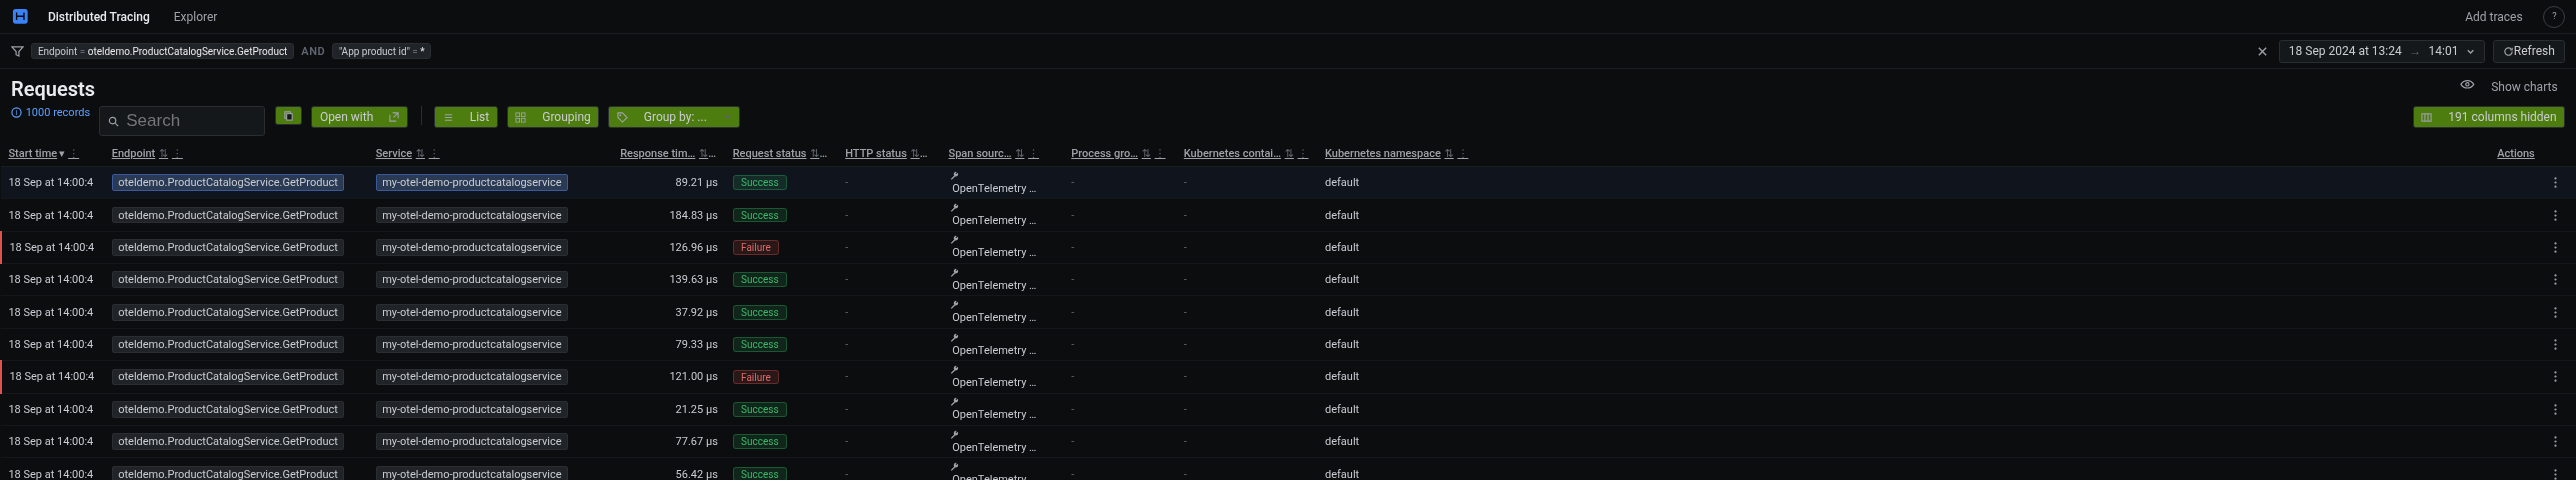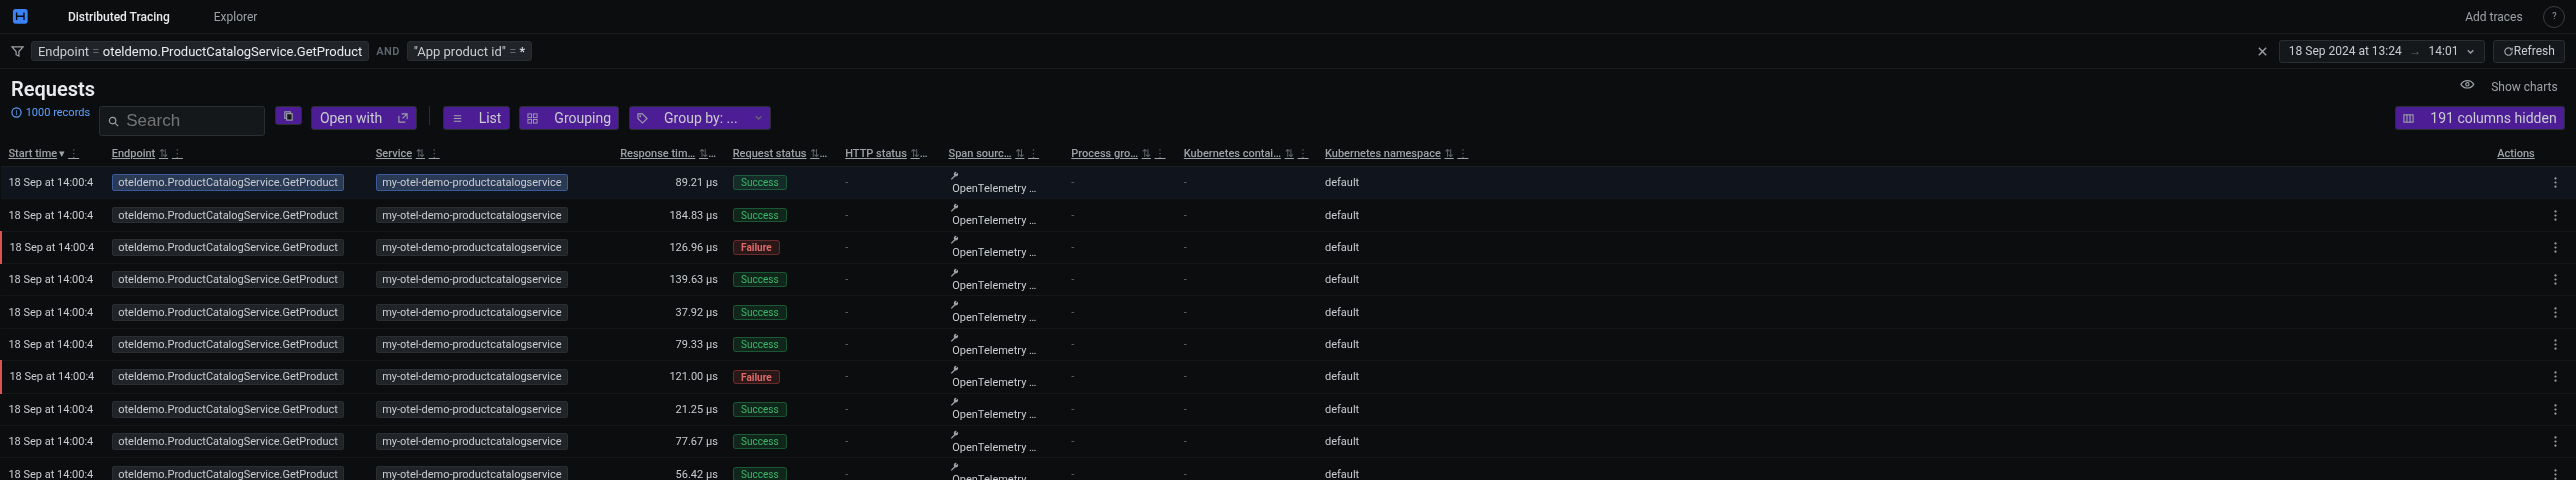--- a/index.html
+++ b/index.html
@@ -12,33 +12,33 @@
     width: 2576px;
     height: 481px;
     overflow: hidden;
   }
   .topbar {
     display: flex; align-items: center; gap: 13px;
     padding: 5.5px 11px;
     border-bottom: 0.9px solid #1a1d21;
   }
   .logo { width: 18.4px; height: 18.4px; display: flex; align-items: center; justify-content: center; }
-  .tab { color: #9ea2a8; cursor: pointer; padding: 3.7px 5.5px; margin-left: 20px; }
+  .tab { color: #9ea2a8; cursor: pointer; padding: 3.7px 5.5px; }
   .tab.active { color: #e8eaed; font-weight: 500; }
   .grow { flex: 1; }
   .btn-ghost { color: #9ea2a8; cursor: pointer; padding: 3.7px 7.4px; display: flex; align-items: center; gap: 3.7px; }
   .icon-circle { width: 22px; height: 22px; border-radius: 50%; border: 0.9px solid #3a3d42; display: flex; align-items: center; justify-content: center; }
   .filterbar {
     display: flex; align-items: center; gap: 7.4px;
     padding: 5.5px 11px;
     border-bottom: 0.9px solid #1a1d21;
   }
   .chip {
     background: #202327; border: 0.9px solid #2a2d32; border-radius: 2.8px;
-    padding: 1.8px 5.5px; font-size: 13px; color: #c9ccd1;
+    padding: 1.8px 5.5px; font-size: 10px; color: #c9ccd1;
   }
   .chip-text { color: #e8eaed; }
   .filter-op { color: #606770; font-size: 11px; font-weight: 600; letter-spacing: 0.5px; }
   .clear-x { color: #9ea2a8; cursor: pointer; padding: 3.7px; }
   .time-picker {
     background: #15181b; border: 0.9px solid #2a2d32; border-radius: 2.8px;
     padding: 3.7px 9.2px; display: flex; align-items: center; gap: 7.4px; color: #c9ccd1;
   }
   .refresh-btn {
     background: #15181b; border: 0.9px solid #2a2d32; border-radius: 2.8px;
@@ -55,22 +55,22 @@
   }
   .search-box {
     background: #15181b; border: 0.9px solid #2a2d32; border-radius: 2.8px;
     display: flex; align-items: center; gap: 5.5px; padding: 2.8px 7.4px; width: 166px;
   }
   .search-box input {
     background: transparent; border: none; outline: none; color: #c9ccd1;
     font-size: 17px; width: 100%;
   }
   .toolbar-btn {
-    background: #4c1d95; border: 0.9px solid #2a2d32; border-radius: 2.8px;
-    padding: 2.8px 7.4px; display: flex; align-items: center; gap: 16px; color: #c9ccd1; cursor: pointer; font-size: 14px;
+    background: #4d7c0f; border: 0.9px solid #2a2d32; border-radius: 2.8px;
+    padding: 2.8px 7.4px; display: flex; align-items: center; gap: 16px; color: #c9ccd1; cursor: pointer; font-size: 12px;
   }
   .toolbar-btn .caret { color: #606770; }
   .table { width: 100%; border-collapse: collapse; table-layout: fixed; }
   .table thead th {
     text-align: left; font-weight: 500; color: #9ea2a8; font-size: 11px;
     padding: 5.5px 7.4px; border-bottom: 0.9px solid #1a1d21; white-space: nowrap; overflow: hidden; text-overflow: ellipsis; text-decoration: underline;
   }
   .sort-icons { display: inline-flex; flex-direction: column; gap: -1.8px; vertical-align: middle; margin-left: 1.8px; }
   .col-filter { color: #606770; margin-left: 3.7px; }
   .table tbody td {
@@ -86,21 +86,21 @@
   .cell-box.selected { background: #2a3a55; border-color: #3b5a9a; }
   .num { text-align: right; display: inline-block; width: 100%; }
   .badge-success {
     background: rgba(50, 180, 100, 0.15); color: #3cb86b;
     border: 0.9px solid rgba(50, 180, 100, 0.35); border-radius: 2.8px;
     padding: 0.9px 7.4px; font-size: 10px;
   }
   .badge-failure {
     background: rgba(220, 80, 80, 0.15); color: #e06a6a;
     border: 0.9px solid rgba(220, 80, 80, 0.35); border-radius: 2.8px;
-    padding: 0.9px 7.4px; font-size: 10px; font-weight: bold;
+    padding: 0.9px 7.4px; font-size: 10px;
   }
   .muted { color: #606770; }
   .wrench-icon { color: #9ea2a8; margin-right: 3.7px; }
   .kebab { color: #9ea2a8; cursor: pointer; }
   .col-start { width: 101px; }
   .col-endpoint { width: 258px; }
   .col-service { width: 239px; }
   .col-resp { width: 110px; }
   .col-reqstat { width: 110px; }
   .col-http { width: 101px; }

